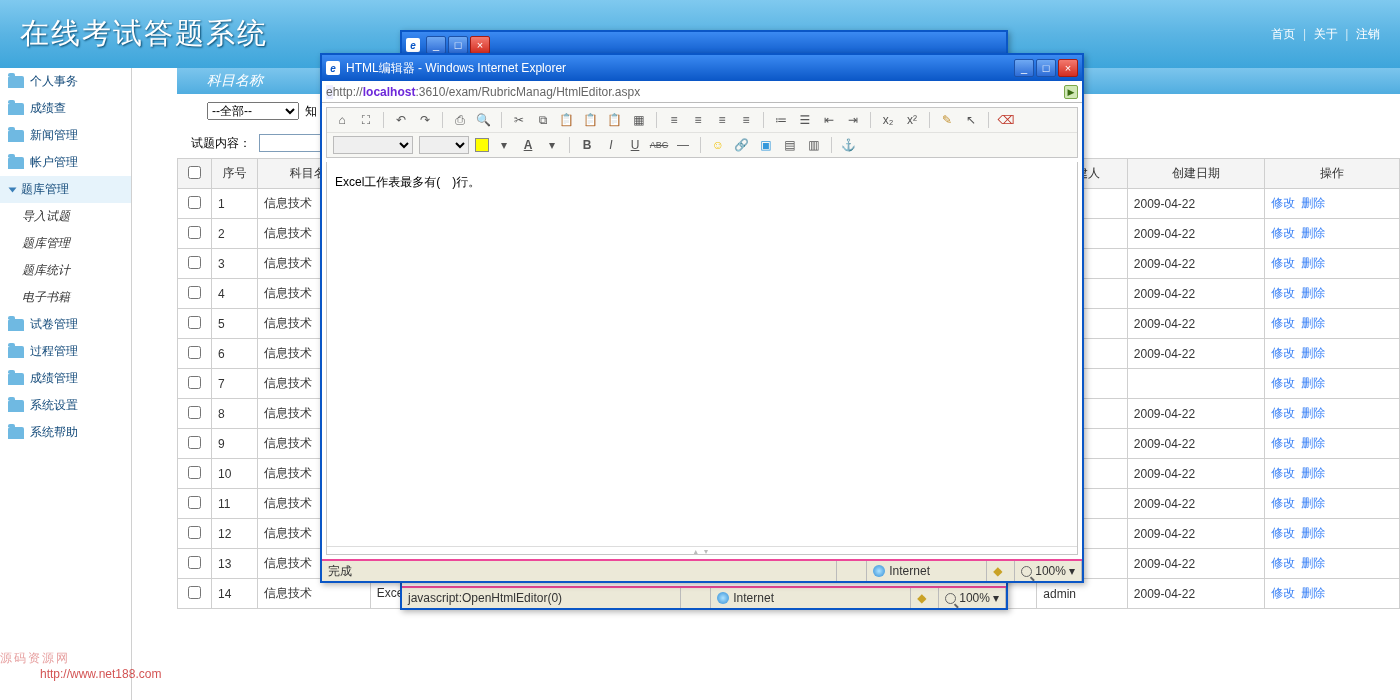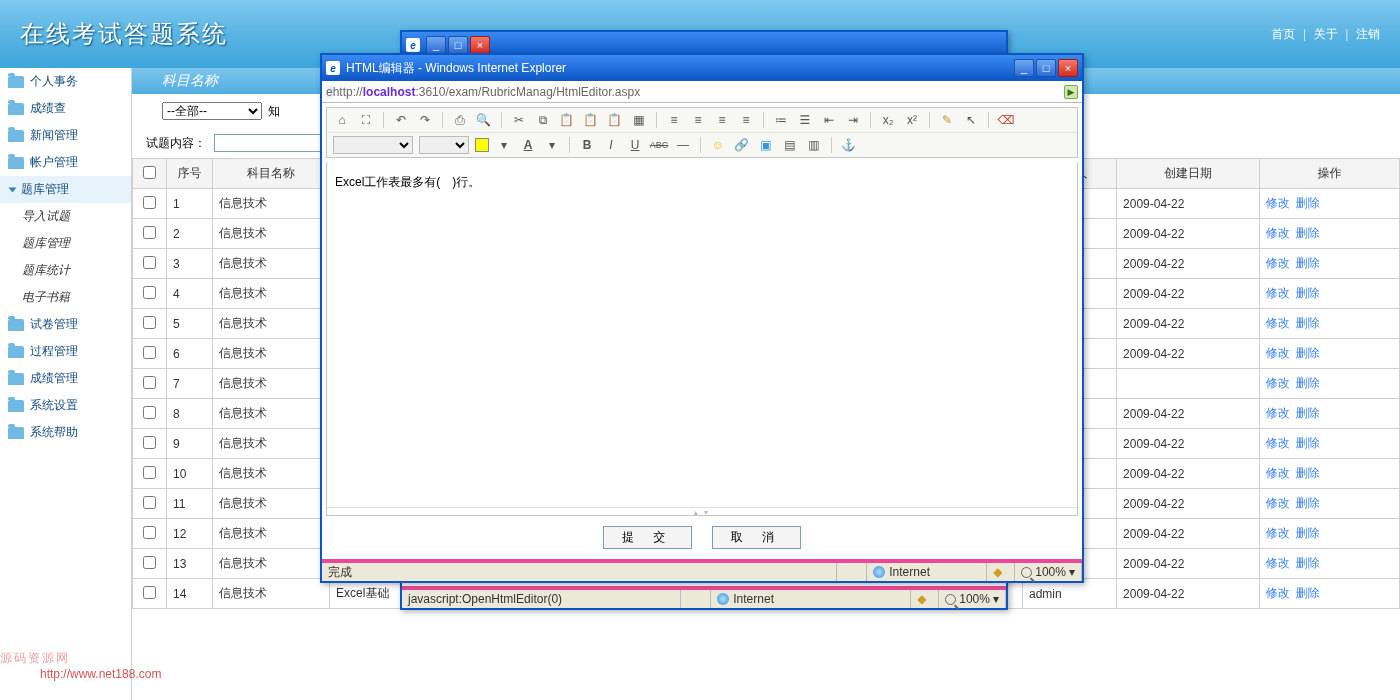--- a/index.html
+++ b/index.html
@@ -1,63 +1,63 @@
 <!DOCTYPE html>
 <html><head>
 <meta charset="utf-8">
 <style>
 * { margin: 0; padding: 0; box-sizing: border-box; font-family: "SimSun", "Microsoft YaHei", sans-serif; font-size: 12px; }
 body { background: #fff; width: 1400px; height: 700px; overflow: hidden; position: relative; }
 
 
 .app { width: 100%; height: 100%; }
 .top-banner { height: 68px; background: linear-gradient(#7fc9ef, #5ab4e3 50%, #3da5db); display: flex; align-items: center; justify-content: space-between; padding: 0 20px; }
-.app-title { font-size: 24px; color: #fff; text-shadow: 1px 1px 2px #05456a; letter-spacing: 2px; font-family: "KaiTi", "STKaiti", serif; }
+.app-title { font-size: 29px; color: #fff; text-shadow: 1px 1px 2px #05456a; letter-spacing: 2px; font-family: "KaiTi", "STKaiti", serif; }
 .top-links { color: #fff; font-size: 13px; text-align: center; }
 .top-links span { cursor: pointer; }
 .sep { margin: 0 4px; color: #cce9f6; }
 
-.main-area { display: flex; height: calc(100% - 68px); }
+.main-area { display: flex; height: calc(100% - 68px); gap: 45px; }
 
 
 .sidebar { width: 132px; background: #fff; border-right: 1px solid #d0d0d0; }
 .side-item { display: flex; align-items: center; padding: 5px 8px; cursor: pointer; }
 .side-item.group { font-weight: normal; color: #134a7a; }
 .side-item.sub { padding-left: 22px; color: #333; font-style: italic; }
 .side-item .folder { width: 16px; height: 12px; background: #6fb9e2; border-radius: 2px 2px 0 0; margin-right: 6px; position: relative; }
 .side-item .folder::before { content: ""; position: absolute; top: -3px; left: 0; width: 7px; height: 3px; background: #6fb9e2; border-radius: 2px 2px 0 0; }
 .side-item .arrow { width: 0; height: 0; border-left: 5px solid #3a7fb8; border-top: 4px solid transparent; border-bottom: 4px solid transparent; margin-right: 6px; margin-left: 2px; }
 .side-item.active { background: #e6f3fb; }
 .side-item.active .arrow { transform: rotate(90deg); }
 
 
 .content { flex: 1; background: #fff; }
 .subject-bar { background: linear-gradient(#7cc5ed, #50ade0); height: 26px; display: flex; align-items: center; padding: 0 30px; color: #fff; font-size: 14px; font-style: italic; }
 .filter-row { padding: 8px 30px; display: flex; align-items: center; gap: 6px; }
-.filter-row select { width: 100px; }
+.filter-row select { width: 92px; }
 .content-row { padding: 6px 14px; display: flex; align-items: center; gap: 8px; }
 .content-row input[type=text] { width: 140px; border: 1px solid #7f9db9; height: 18px; }
 
 
 table.data { width: 100%; border-collapse: collapse; }
 table.data th, table.data td { border: 1px solid #cfcfcf; padding: 6px 6px; text-align: left; color: #333; background: #fff; }
 table.data th { background: #f4f4f4; text-align: center; font-weight: normal; }
 table.data td.center { text-align: center; }
 .op-link { color: #3b82f6; cursor: pointer; margin-right: 6px; }
 
 
 .win { position: absolute; border: 2px solid #0a56c6; background: #ece9d8; box-shadow: 2px 2px 6px rgba(0,0,0,.3); }
 .win.back { left: 400px; top: 30px; width: 608px; height: 580px; }
 .titlebar { height: 26px; background: linear-gradient(#3b8af2, #0a56c6); display: flex; align-items: center; padding: 0 4px; color: #fff; font-size: 12px; }
 .titlebar .ie-icon { width: 14px; height: 14px; background: #fff; border-radius: 2px; margin-right: 6px; display: inline-flex; align-items: center; justify-content: center; color: #0a56c6; font-weight: bold; font-size: 10px; font-style: italic; }
 .titlebar .wtitle { flex: 1; white-space: nowrap; }
 .titlebar .wbtns { display: flex; gap: 2px; }
 .titlebar .wbtn { width: 20px; height: 18px; background: linear-gradient(#6fa9f3,#2d6cd6); border: 1px solid #1d52a8; border-radius: 2px; display: inline-flex; align-items: center; justify-content: center; color: #fff; font-size: 11px; cursor: pointer; }
 .titlebar .wbtn.close { background: linear-gradient(#f37a6f,#d32d20); border-color: #a31c12; }
-.statusbar { height: 22px; background: #ece9d8; border-top: 4px solid #ec4899; display: flex; font-size: 11px; color: #333; }
+.statusbar { height: 22px; background: #ece9d8; border-top: 2px solid #ec4899; display: flex; font-size: 11px; color: #333; }
 .status-seg { border-right: 1px solid #bbb; padding: 0 6px; height: 100%; display: flex; align-items: center; gap: 4px; }
 .status-seg.flex { flex: 1; }
 .zone-icon { width: 12px; height: 12px; border-radius: 50%; background: radial-gradient(#aee2ff,#2d8bd6); }
 .zoom { display: flex; align-items: center; gap: 3px; }
 .mag { width: 11px; height: 11px; border: 1.5px solid #666; border-radius: 50%; position: relative; }
 .mag::after { content: ""; position: absolute; right: -4px; bottom: -4px; width: 5px; height: 1.5px; background: #666; transform: rotate(45deg); }
 
 
 .win.front { left: 320px; top: 53px; width: 764px; height: 530px; z-index: 10; }
 .addrbar { height: 22px; background: #fff; border-bottom: 1px solid #bbb; display: flex; align-items: center; padding: 0 4px; font-size: 11px; color: #666; }
@@ -435,24 +435,20 @@
         <span class="tb-btn">▤</span>
         <span class="tb-btn">▥</span>
         <span class="tb-divider"></span>
         <span class="tb-btn" style="color:#e67e22">⚓</span>
       </div>
     </div>
     <div class="editor-canvas">
       <span>Excel工作表最多有(　)行。</span>
       <div class="resize-grip">▴ ▾</div>
     </div>
-    <div class="dlg-buttons">
-      <button>提 交</button>
-      <button>取 消</button>
-    </div>
   </div>
 
   <div class="statusbar">
     <div class="status-seg flex">完成</div>
     <div class="status-seg" style="width:30px"></div>
     <div class="status-seg" style="width:120px">
       <span class="zone-icon"></span>
       <span>Internet</span>
     </div>
     <div class="status-seg" style="width:28px">

